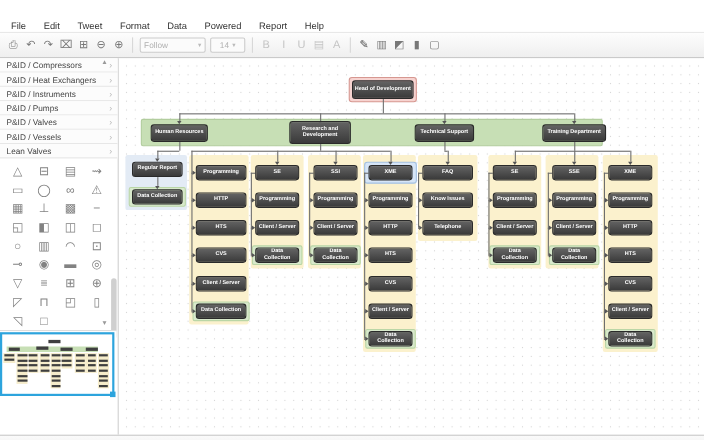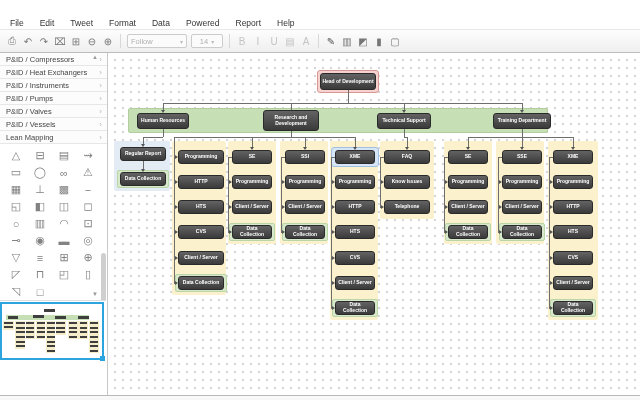--- a/index.html
+++ b/index.html
@@ -129,21 +129,21 @@
           </div>
           <div class="acc-item">
             <span>P&amp;ID / Valves</span>
             <span class="chev">›</span>
           </div>
           <div class="acc-item">
             <span>P&amp;ID / Vessels</span>
             <span class="chev">›</span>
           </div>
           <div class="acc-item">
-            <span>Lean Mapping</span>
+            <span>Lean Valves</span>
             <span class="chev">›</span>
           </div>
         </div>
       <div class="palette">
           <div class="pal-cell">△</div>
           <div class="pal-cell">⊟</div>
           <div class="pal-cell">▤</div>
           <div class="pal-cell">⇝</div>
           <div class="pal-cell">▭</div>
           <div class="pal-cell">◯</div>

